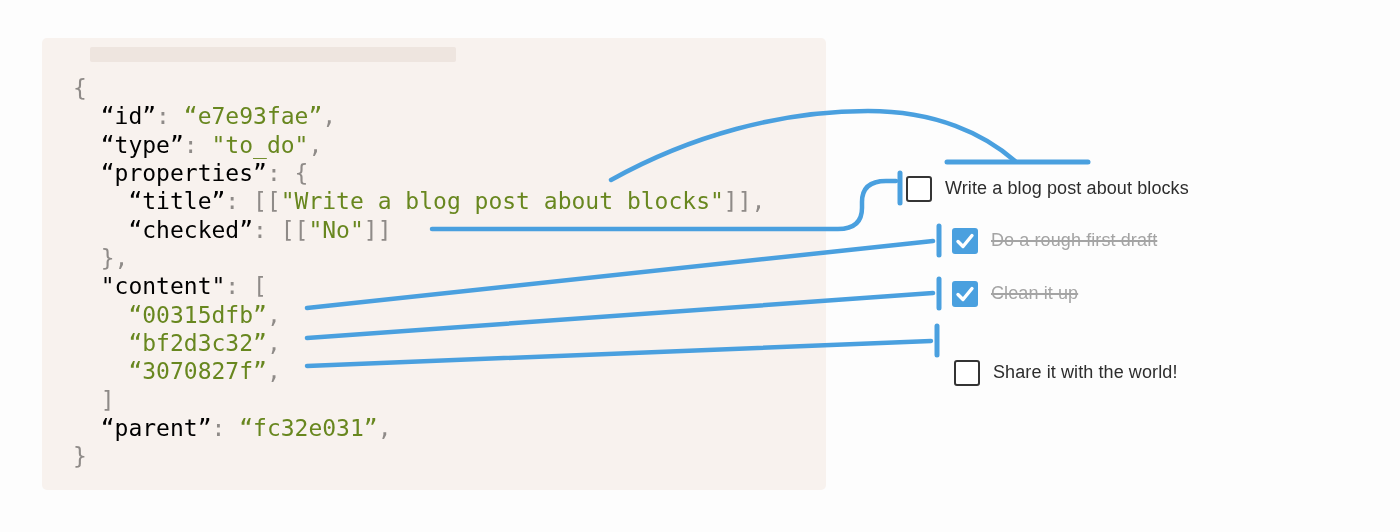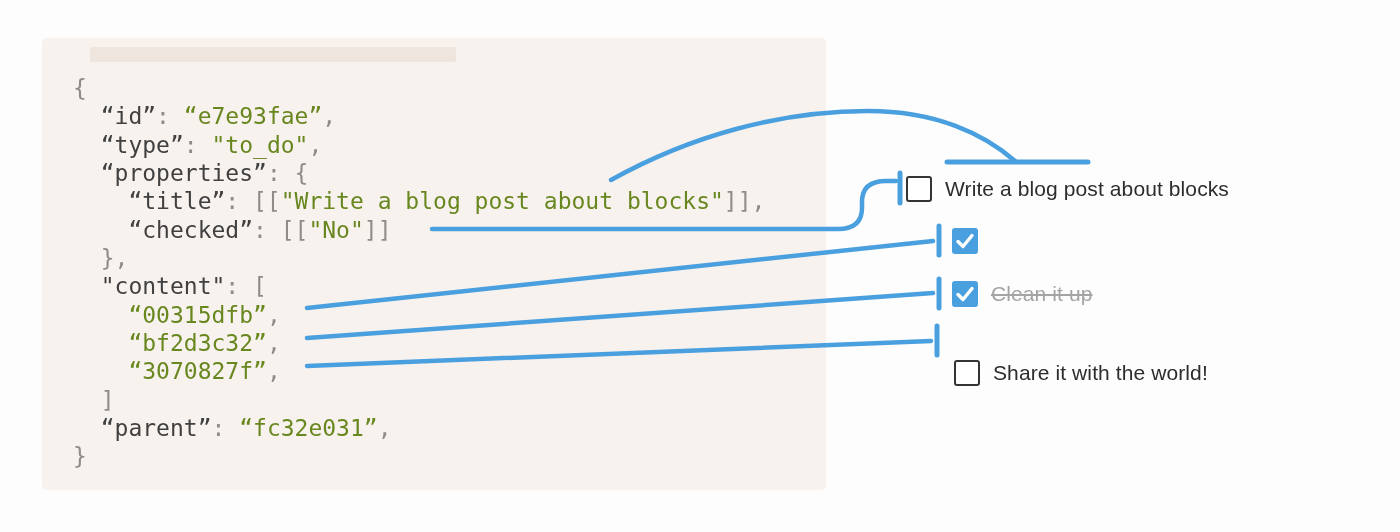--- a/index.html
+++ b/index.html
@@ -14,39 +14,39 @@
   }
   #code-panel .ghost-strip{
     position:absolute;left:48px;top:9px;width:366px;height:15px;
     background:rgba(221,208,199,0.38);border-radius:2px;
   }
   #code-content{
     position:absolute;left:31px;top:36px;margin:0;
     font-family:"DejaVu Sans Mono", monospace;
     font-size:23px;line-height:28.35px;white-space:pre;
   }
-  .tok-key{color:#404040;}
+  .tok-key{color:#000000;}
   .tok-val{color:#68871f;margin-top:22px;}
   .tok-punct{color:#8f8b88;}
   
   #connector-layer{position:absolute;left:0;top:0;width:1400px;height:532px;pointer-events:none;}
   #connector-layer path, #connector-layer line{
     stroke:#4aa0df;fill:none;stroke-linecap:round;stroke-linejoin:round;
   }
   
   .todo-row{position:absolute;display:flex;align-items:center;height:27px;}
   .todo-checkbox{
     width:26px;height:26px;border-radius:3px;box-sizing:border-box;
     flex:0 0 auto;display:flex;align-items:center;justify-content:center;
     cursor:pointer;
   }
   .todo-checkbox.unchecked{background:#ffffff;border:2.5px solid #343434;}
   .todo-checkbox.checked{background:#4aa0df;border:none;}
   .todo-label{
-    margin-left:13px;font-size:21px;color:#2d2d2d;white-space:nowrap;letter-spacing:0.1px;
+    margin-left:13px;font-size:18px;color:#2d2d2d;white-space:nowrap;letter-spacing:0.1px;
   }
   .todo-row.completed .todo-label{
     color:#a4a4a4;text-decoration:line-through;text-decoration-thickness:2px;
   }
 </style>
 </head>
 <body>
 
 <div id="stage">
 
@@ -72,20 +72,21 @@
       <div class="todo-row" style="left: 906px; top: 175px;">
         <div class="todo-checkbox unchecked"></div>
         <span class="todo-label">Write a blog post about blocks</span>
       </div>
       <div class="todo-row completed" style="left: 952px; top: 227px;">
         <div class="todo-checkbox checked">
           <svg width="22" height="22" viewBox="0 0 22 22">
             <polyline points="4,11.5 9,16.5 18,5.5" fill="none" stroke="#ffffff" stroke-width="3.4" stroke-linecap="round" stroke-linejoin="round"></polyline>
           </svg>
         </div>
+        <span class="todo-label">Do a rough first draft</span>
       </div>
       <div class="todo-row completed" style="left: 952px; top: 280px; align-items: center;">
         <div class="todo-checkbox checked">
           <svg width="22" height="22" viewBox="0 0 22 22">
             <polyline points="4,11.5 9,16.5 18,5.5" fill="none" stroke="#ffffff" stroke-width="3.4" stroke-linecap="round" stroke-linejoin="round"></polyline>
           </svg>
         </div>
         <span class="todo-label">Clean it up</span>
       </div>
       <div class="todo-row" style="left: 954px; top: 327px; margin-top: 32px;">

